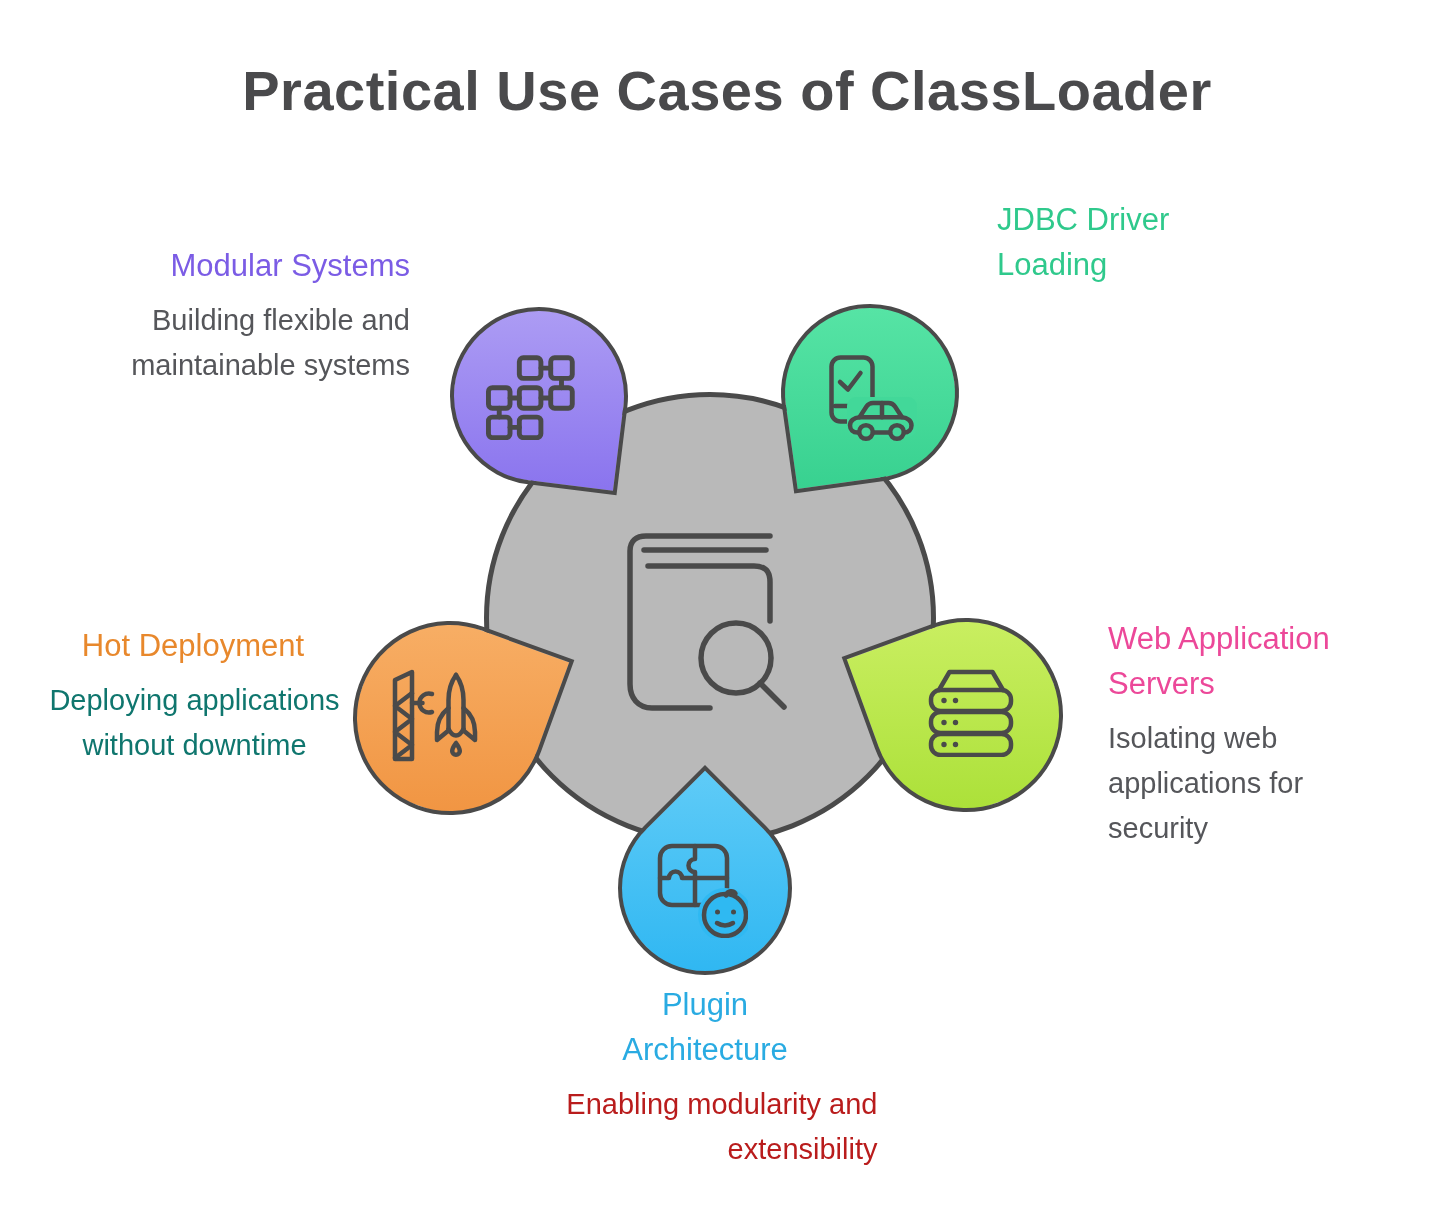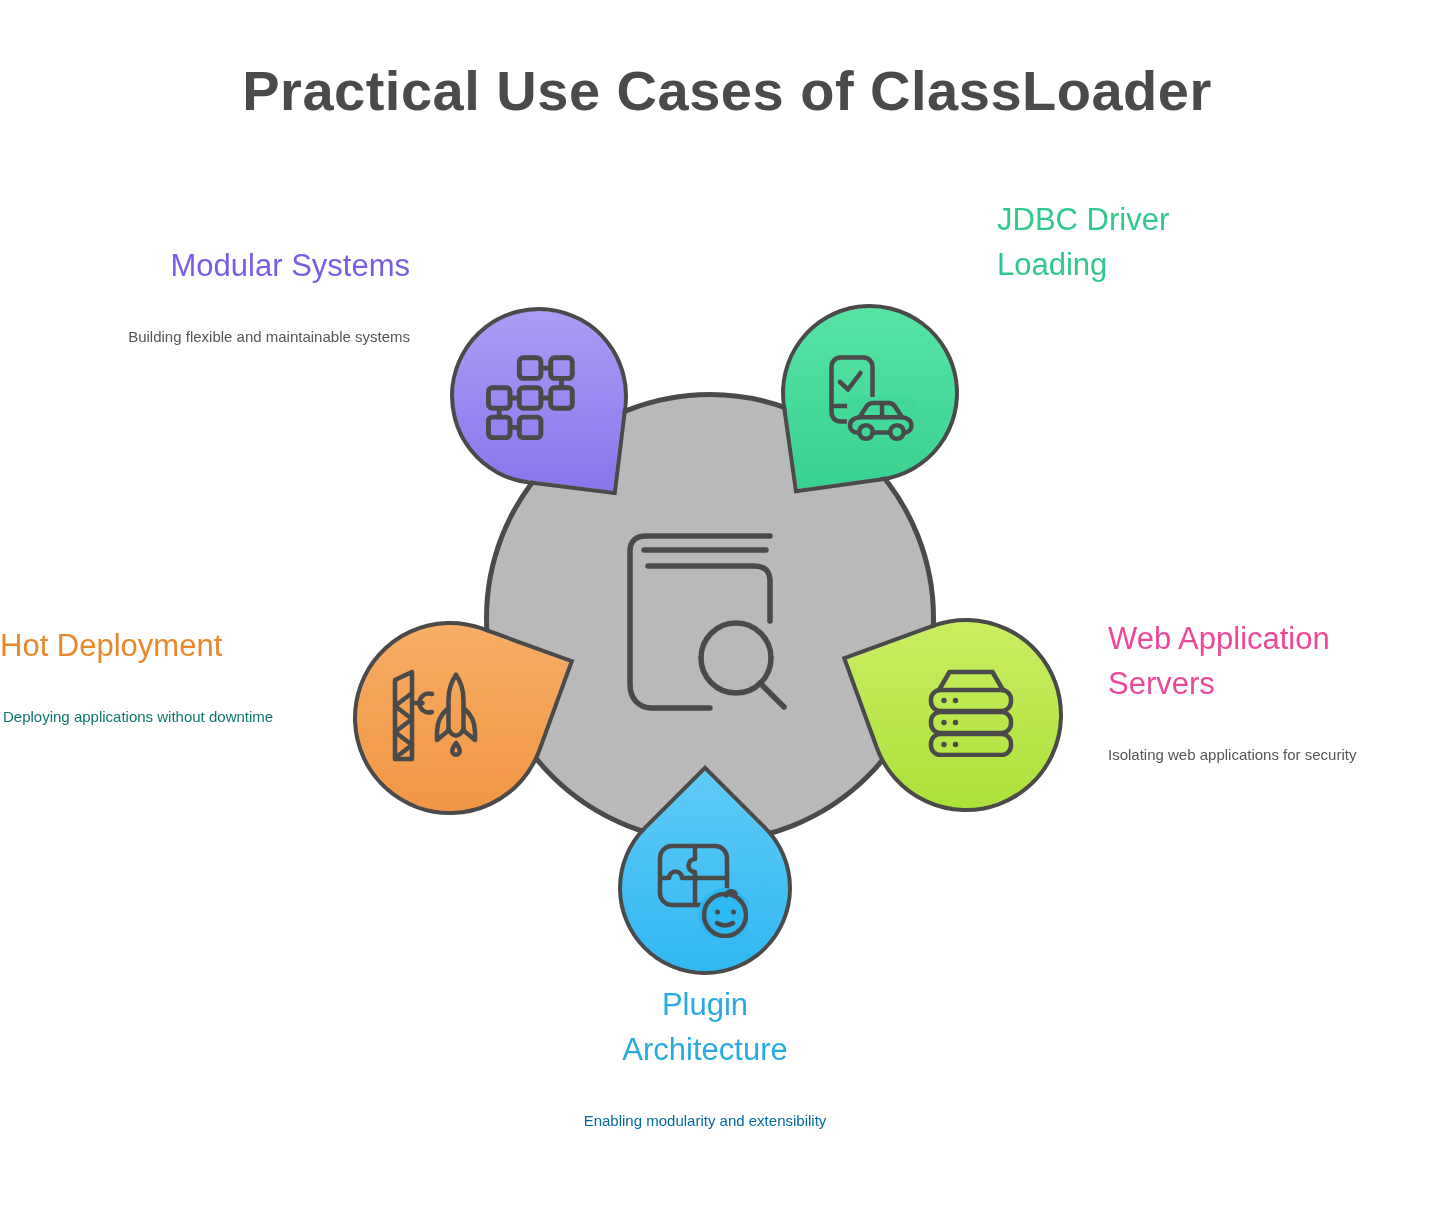--- a/index.html
+++ b/index.html
@@ -30,28 +30,28 @@
   .td-green .td-icon{transform:rotate(8deg) translate(3px,6px);}
   .td-orange{left:353px;top:621px;width:194px;height:194px;border-radius:50% 0 50% 50%;transform:rotate(20deg);}
   .td-orange .td-icon{transform:rotate(-20deg) translate(-16px,-7px);}
   .td-yg{left:869px;top:618px;width:194px;height:194px;border-radius:0 50% 50% 50%;transform:rotate(-20deg);}
   .td-yg .td-icon{transform:rotate(20deg) translate(5px,-4px);}
   .td-blue{left:618px;top:801px;width:174px;height:174px;border-radius:0 50% 50% 50%;transform:rotate(45deg);}
   .td-blue .td-icon{transform:rotate(-45deg) translate(-3px,2px);}
   
   .label-block{position:absolute;}
   .label-block h2{margin:0;font-size:31px;font-weight:500;line-height:1.45;}
-  .label-block p{margin:36px 0 0 0;font-size:15px;line-height:1.55;}
+  .label-block p{margin:9px 0 0 0;font-size:29px;line-height:1.55;}
   .lb-modular{left:80px;top:244px;width:330px;text-align:right;}
   .lb-jdbc{left:997px;top:198px;width:285px;text-align:left;}
   .lb-jdbc h2{max-width:225px;}
   .lb-web{left:1108px;top:581px;width:300px;text-align:left;}
   .lb-web h2{max-width:250px;}
   .lb-web p{max-width:262px;}
-  .lb-hot{left:0px;top:624px;width:298px;text-align:left;}
+  .lb-hot{left:0px;top:624px;width:298px;text-align:center;padding-left:44px;}
   .lb-hot p{margin-left:auto;max-width:295px;}
   .lb-plugin{left:505px;top:979px;width:400px;text-align:center;}
   .lb-plugin h2{max-width:215px;margin:4px auto;}
   .lb-plugin p{max-width:345px;margin-left:auto;margin-right:auto;}
   svg{display:block;}
 </style>
 </head>
 <body>
 
 <div class="canvas">
@@ -171,16 +171,16 @@
     <p style="color: rgb(85, 86, 90);">Isolating web applications for security</p>
   </div>
 
   <div class="label-block lb-hot">
     <h2 style="color: rgb(232, 136, 44);">Hot Deployment</h2>
     <p style="color: #0f766e;">Deploying applications without downtime</p>
   </div>
 
   <div class="label-block lb-plugin">
     <h2 style="color: rgb(41, 171, 226);">Plugin Architecture</h2>
-    <p style="color: #0369a1;">Enabling modularity and extensibility</p>
+    <p style="color: #b91c1c; text-align: right;">Enabling modularity and extensibility</p>
   </div>
 
 </div>
 
 </body></html>

